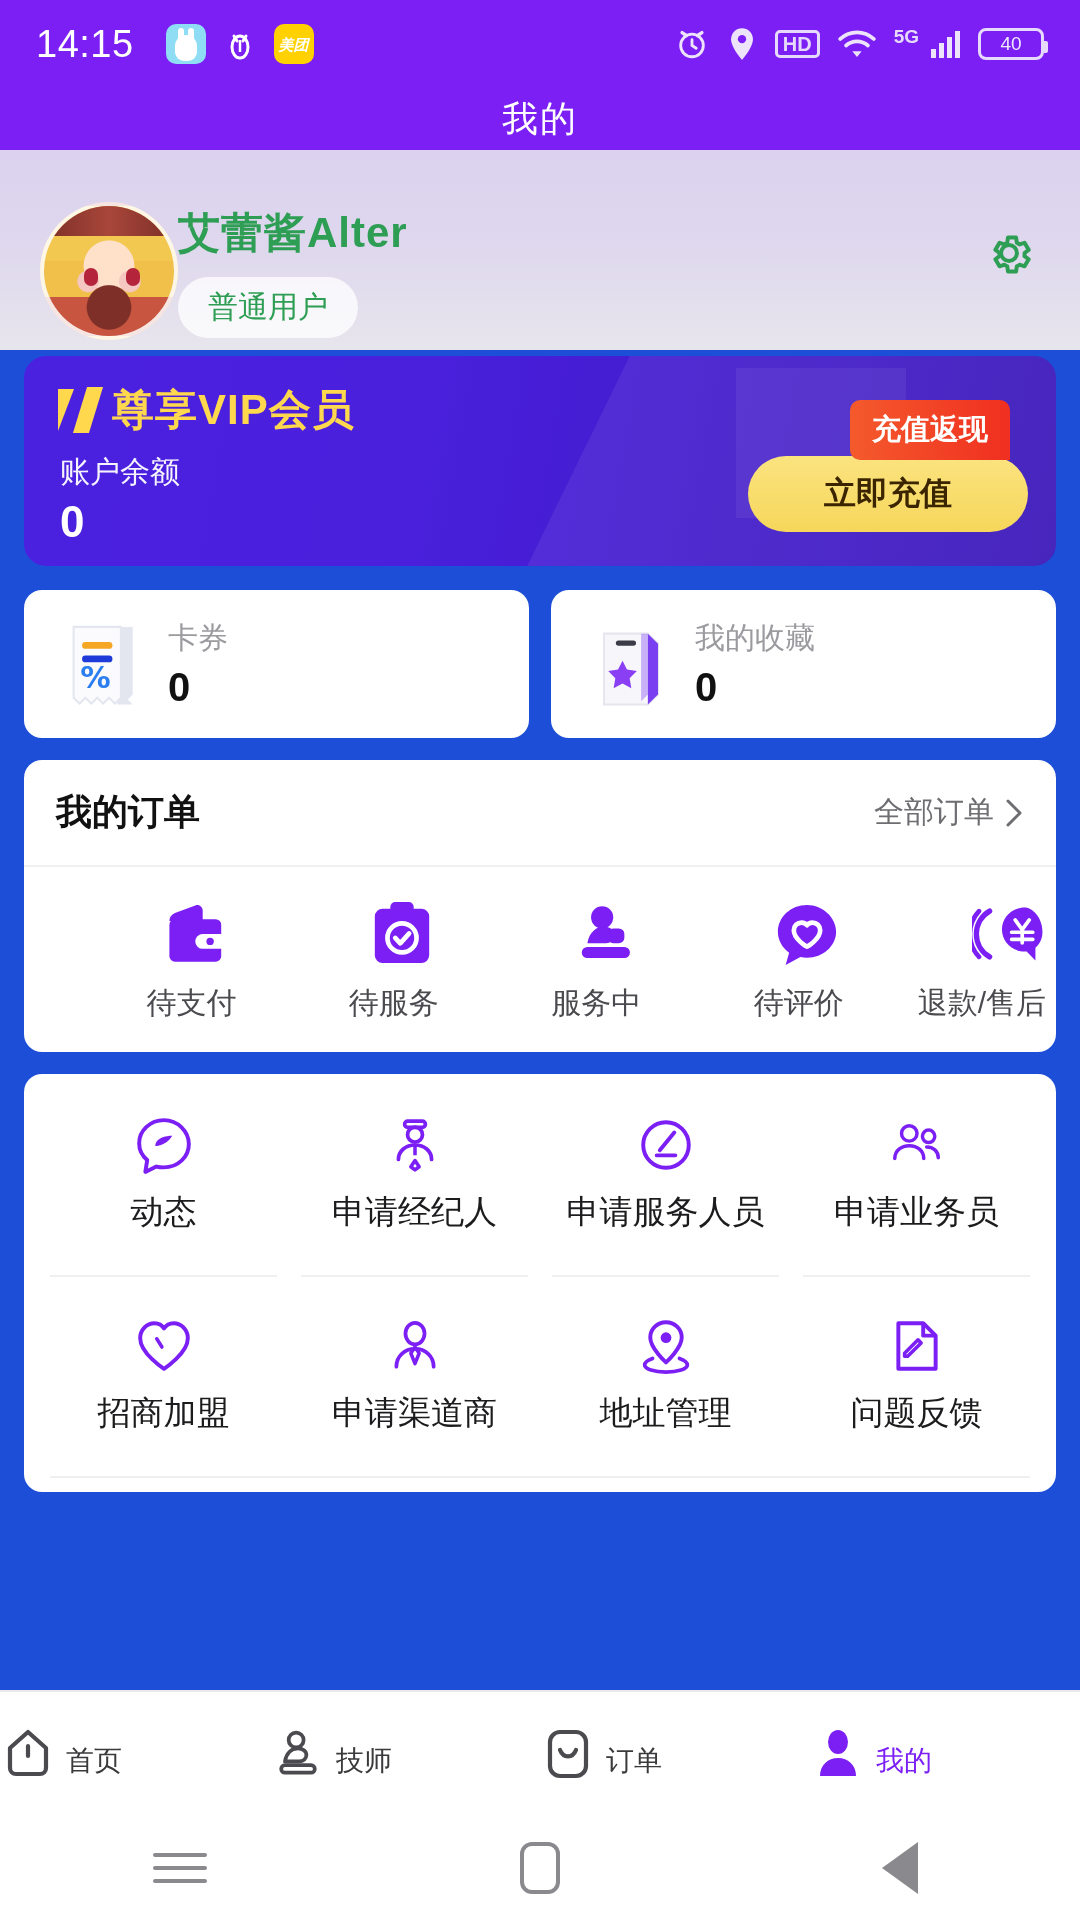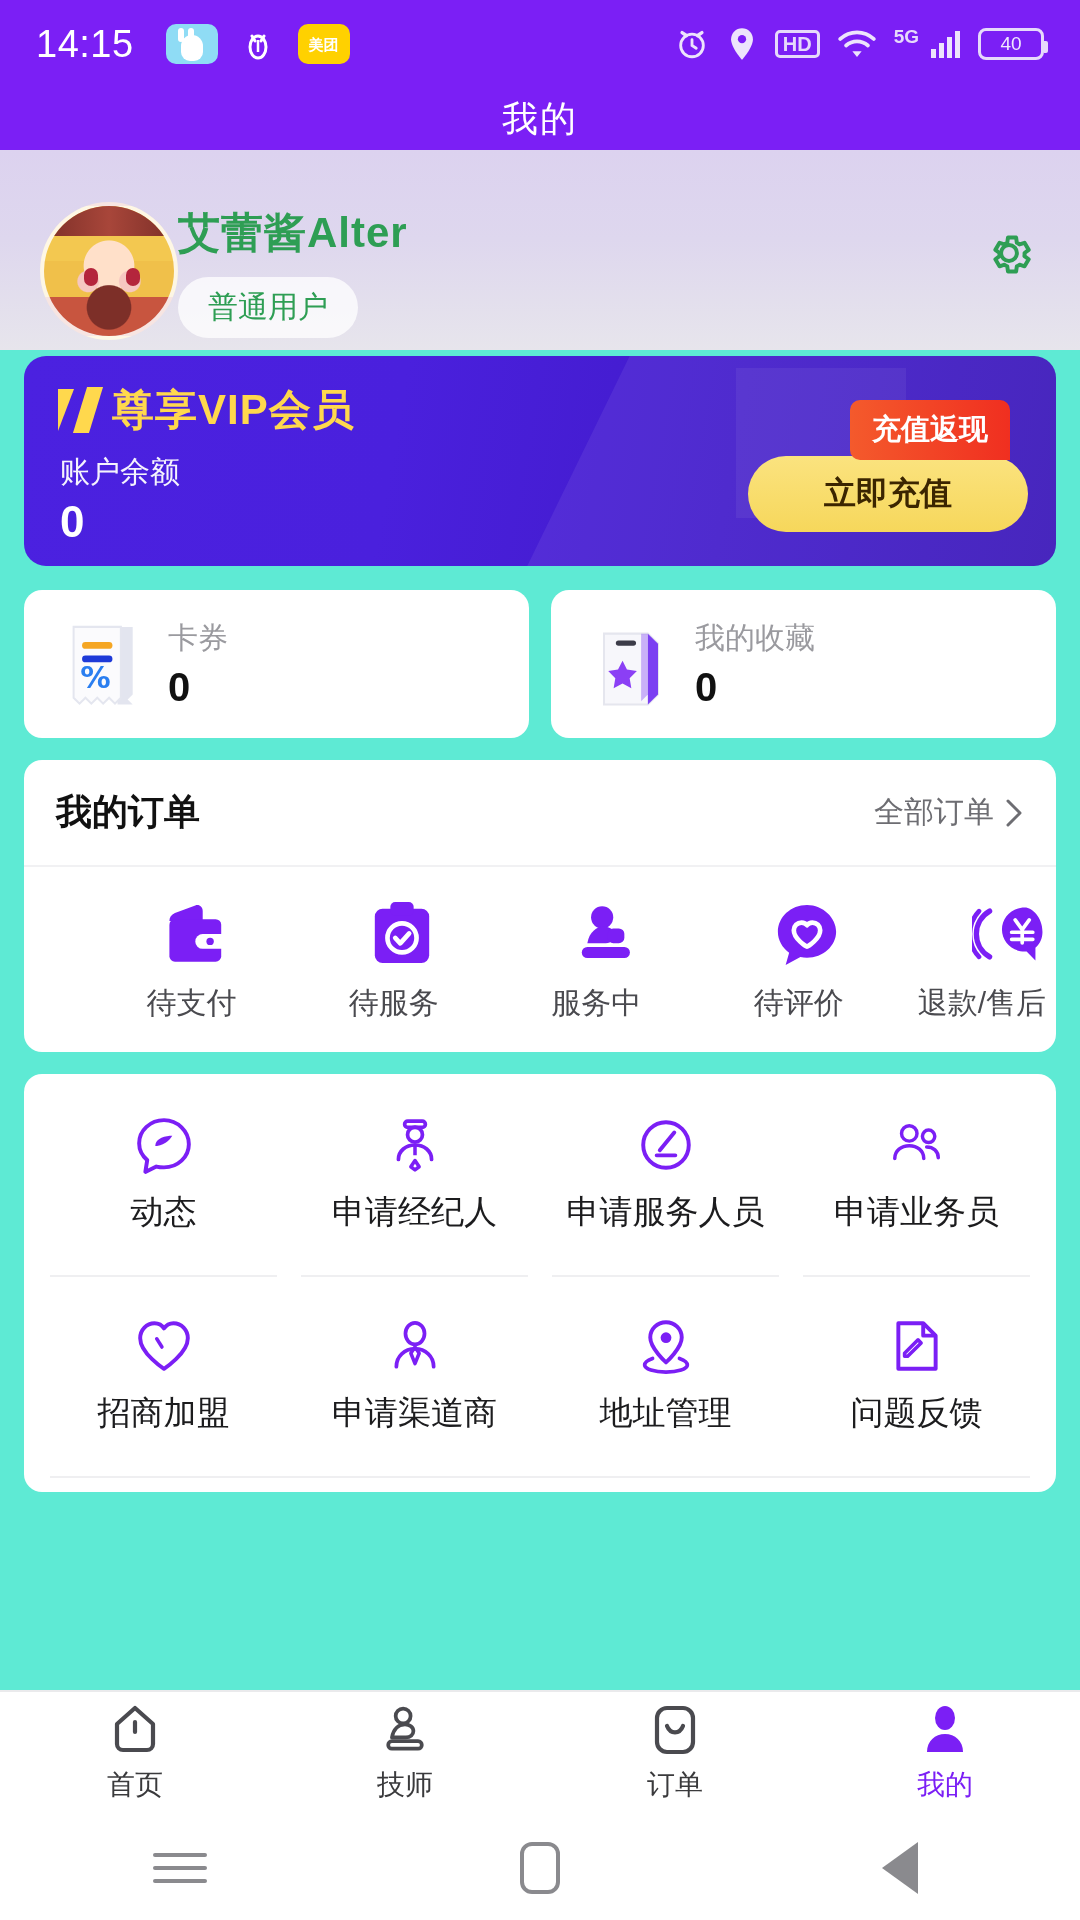--- a/index.html
+++ b/index.html
@@ -12,21 +12,21 @@
   }
   .screen { width:1080px; height:1920px; position:relative; display:flex; flex-direction:column; }
 
   
   .statusbar{
     height:88px; background:#7B1FF5; display:flex; align-items:center;
     padding:0 36px; color:#fff; flex:0 0 auto;
   }
   .sb-time{ font-size:38px; font-weight:500; letter-spacing:0.5px; }
   .sb-left-icons{ display:flex; align-items:center; gap:14px; margin-left:32px; }
-  .appicon{ width:52px;height:40px;border-radius:10px;display:flex;align-items:center;justify-content:center;font-size:17px;font-weight:bold;overflow:hidden;}
+  .appicon{ width:40px;height:40px;border-radius:10px;display:flex;align-items:center;justify-content:center;font-size:17px;font-weight:bold;overflow:hidden;font-style:italic;}
   .appicon.rabbit{ background:#8fdcf5; position:relative;}
   .appicon.rabbit::before{content:"";position:absolute;width:22px;height:26px;background:#fff;border-radius:11px 11px 9px 9px;bottom:3px;}
   .appicon.rabbit::after{content:"";position:absolute;width:6px;height:14px;background:#fff;border-radius:3px;top:4px;left:12px;box-shadow:10px 0 0 #fff;}
   .appicon.bug{ background:transparent; }
   .appicon.meituan{ background:#FFD100; color:#fff; font-size:15px; line-height:1; }
   .sb-right{ margin-left:auto; display:flex; align-items:center; gap:18px; }
   .sb-ic{ display:flex; align-items:center; }
   .hdbox{ border:3px solid #E6D9FB; border-radius:5px; font-size:20px; font-weight:bold;
           padding:0px 5px; color:#E6D9FB; line-height:22px; }
   .fiveg{ font-size:19px; font-weight:bold; color:#E6D9FB; line-height:1; margin-right:-6px; align-self:flex-start; }
@@ -68,21 +68,21 @@
     content:"";position:absolute;left:40px;top:62px;width:14px;height:18px;border-radius:7px;
     background:#b4253c; box-shadow:42px 0 0 #b4253c;
   }
   .pinfo{ }
   .uname{ font-size:42px; font-weight:bold; color:#2e9e54; letter-spacing:1px; }
   .ubadge{ display:inline-block; margin-top:16px; background:rgba(255,255,255,.75);
            border-radius:34px; padding:10px 30px; font-size:30px; color:#2e9e54; }
   .gear{ position:absolute; right:46px; top:78px; }
 
   
-  .content{ flex:1 1 auto; background:#5eead4; padding:0 24px; overflow:hidden; }
+  .content{ flex:1 1 auto; background:#1d4ed8; padding:0 24px; overflow:hidden; }
 
   
   .vipcard{
     position:relative; height:210px; border-radius:22px; overflow:hidden;
     background:linear-gradient(100deg,#4b21e0 0%,#4a20dd 36%,#3a16b9 100%);
     margin-top:6px;
   }
   .vipcard .shape1{
     position:absolute; right:-40px; top:-10px; width:520px; height:240px;
     background:rgba(255,255,255,.07);
@@ -145,21 +145,21 @@
     content:""; position:absolute; top:0; left:12px; right:12px; height:2px; background:#efeff1;
   }
   .mcell .mlabel{ font-size:33px; color:#1c1c1e; white-space:nowrap; }
   .grid-tail{ height:16px; border-top:2px solid #efeff1; margin:0 12px; }
 
   
   .tabbar{
     flex:0 0 auto; background:#fff; border-top:2px solid #eaeaec;
     display:flex; height:126px; align-items:center;
   }
-  .tab{ flex:1; display:flex; flex-direction:column; align-items:center; gap:10px; }
+  .tab{ flex:1; display:flex; flex-direction:row; align-items:flex-end; gap:10px; }
   .tab .tlabel{ font-size:28px; color:#3a3a3c; }
   .tab.active .tlabel{ color:#7B1FF5; }
 
   
   .navbar{ flex:0 0 auto; height:104px; background:#fff; display:flex; align-items:center; justify-content:space-around; }
   .navbtn{ width:120px; display:flex; align-items:center; justify-content:center; }
   .hamb{ display:flex; flex-direction:column; gap:9px; }
   .hamb i{ display:block; width:54px; height:4px; background:#8a8a8e; border-radius:2px; }
   .homesq{ width:40px;height:52px;border:4px solid #8a8a8e;border-radius:12px; }
   .backtri{ width:0;height:0;border-top:26px solid transparent;border-bottom:26px solid transparent;border-right:36px solid #8a8a8e; }

